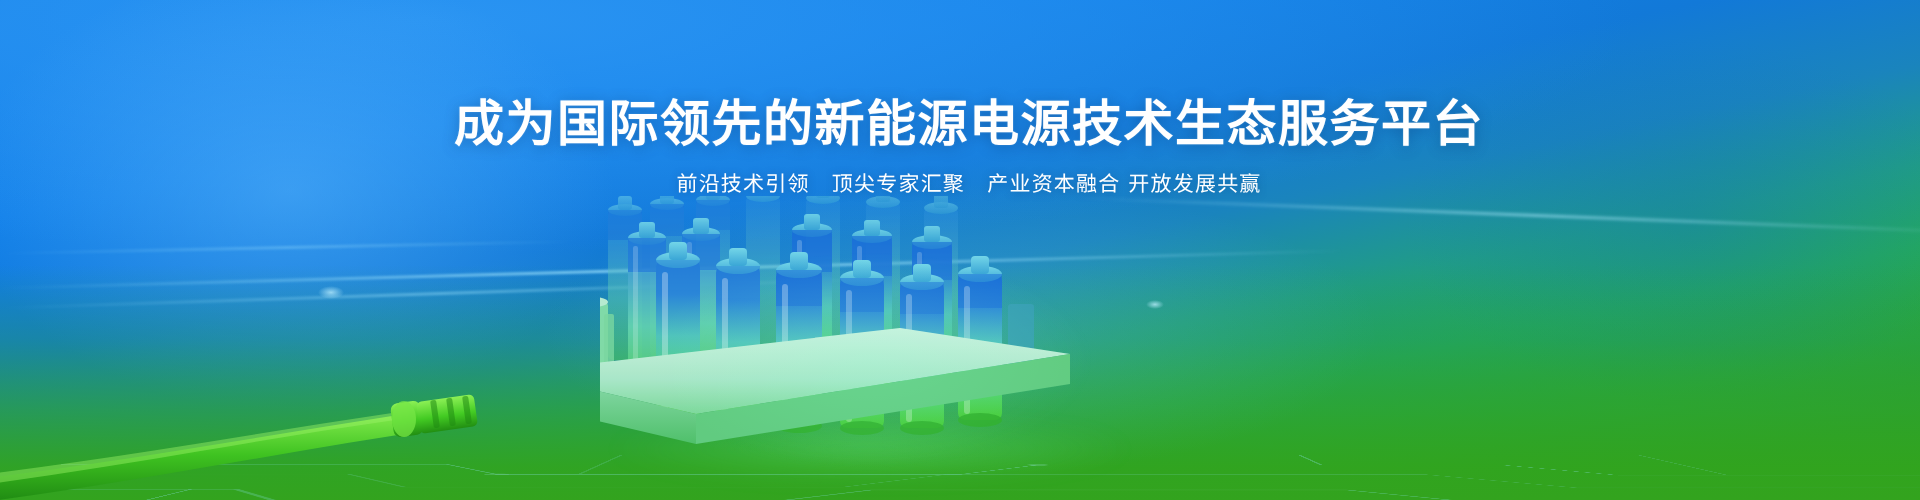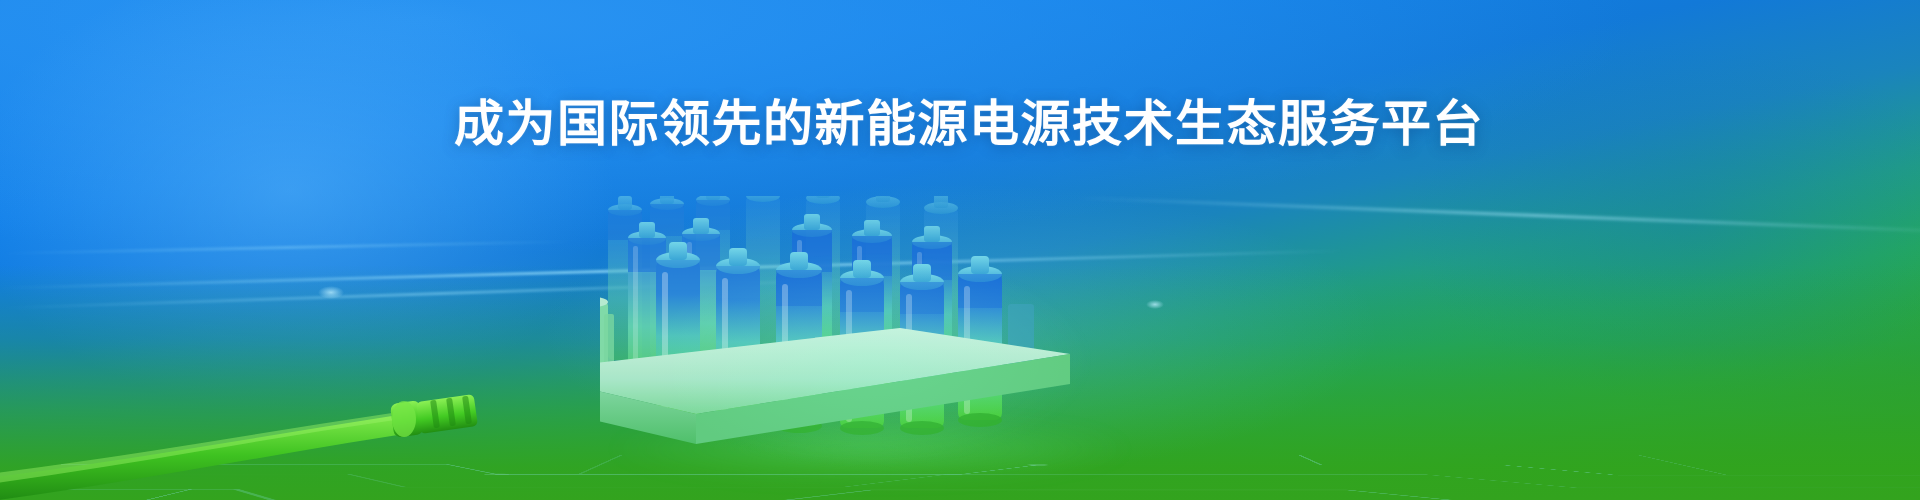--- a/index.html
+++ b/index.html
@@ -376,15 +376,16 @@
       <path d="M-84 176 L300 132 L470 158 L96 218 Z" fill="url(#trayG)"></path>
       <path d="M-84 176 L-84 206 L96 248 L96 218 Z" fill="url(#traySideG)"></path>
       <path d="M96 218 L96 248 L470 188 L470 158 Z" fill="#61cb80"></path>
       <path d="M-84 176 L300 132 L470 158 L96 218 Z" fill="#ffffff" opacity=".1"></path>
     </svg>
   </div>
   <div class="module-glow"></div>
 
   <div class="copy">
     <h1 class="headline">成为国际领先的新能源电源技术生态服务平台</h1>
+    <p class="subhead">前沿技术引领　顶尖专家汇聚　产业资本融合 开放发展共赢</p>
   </div>
 
 </div>
 
 </body></html>

